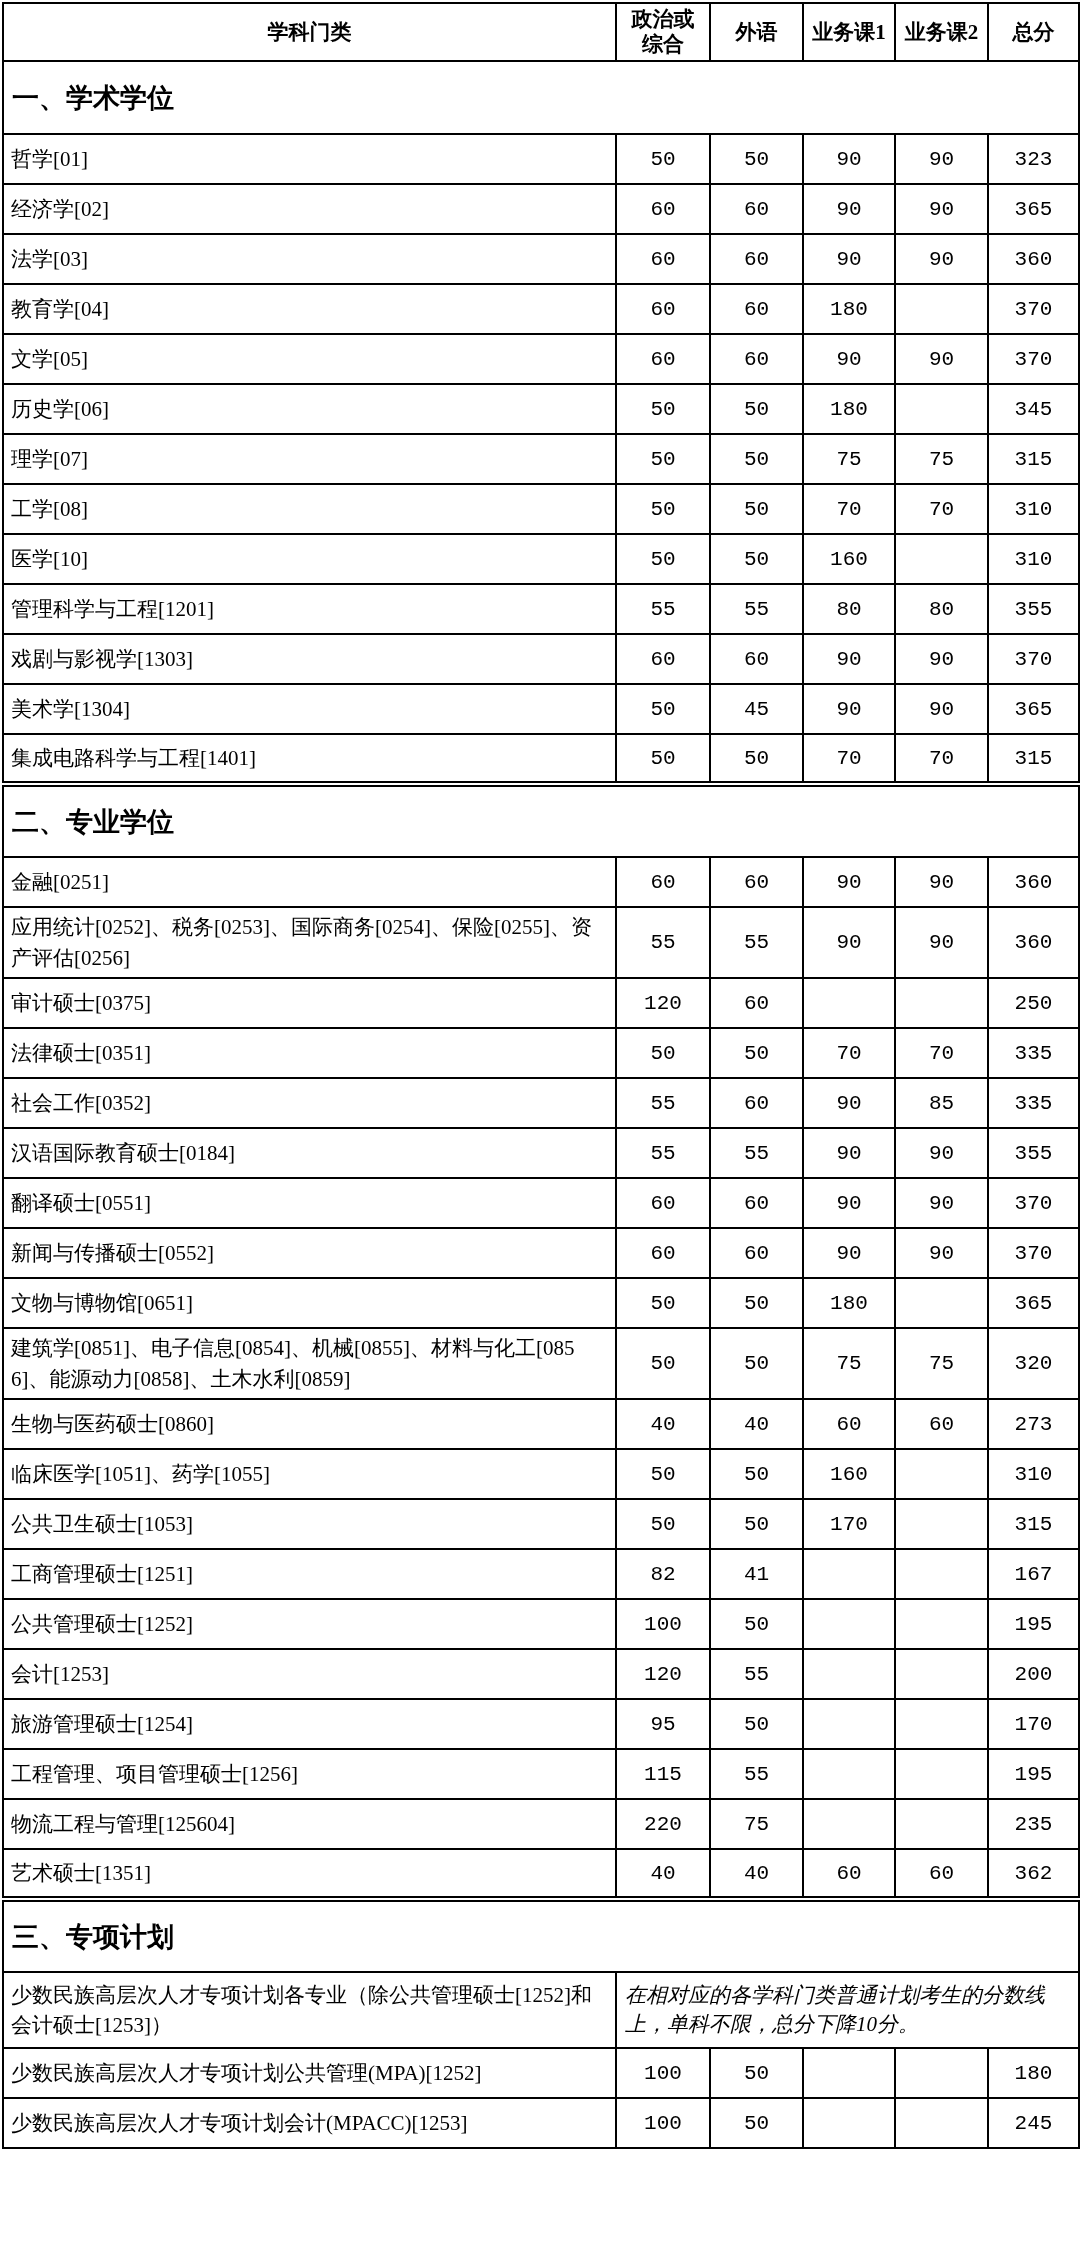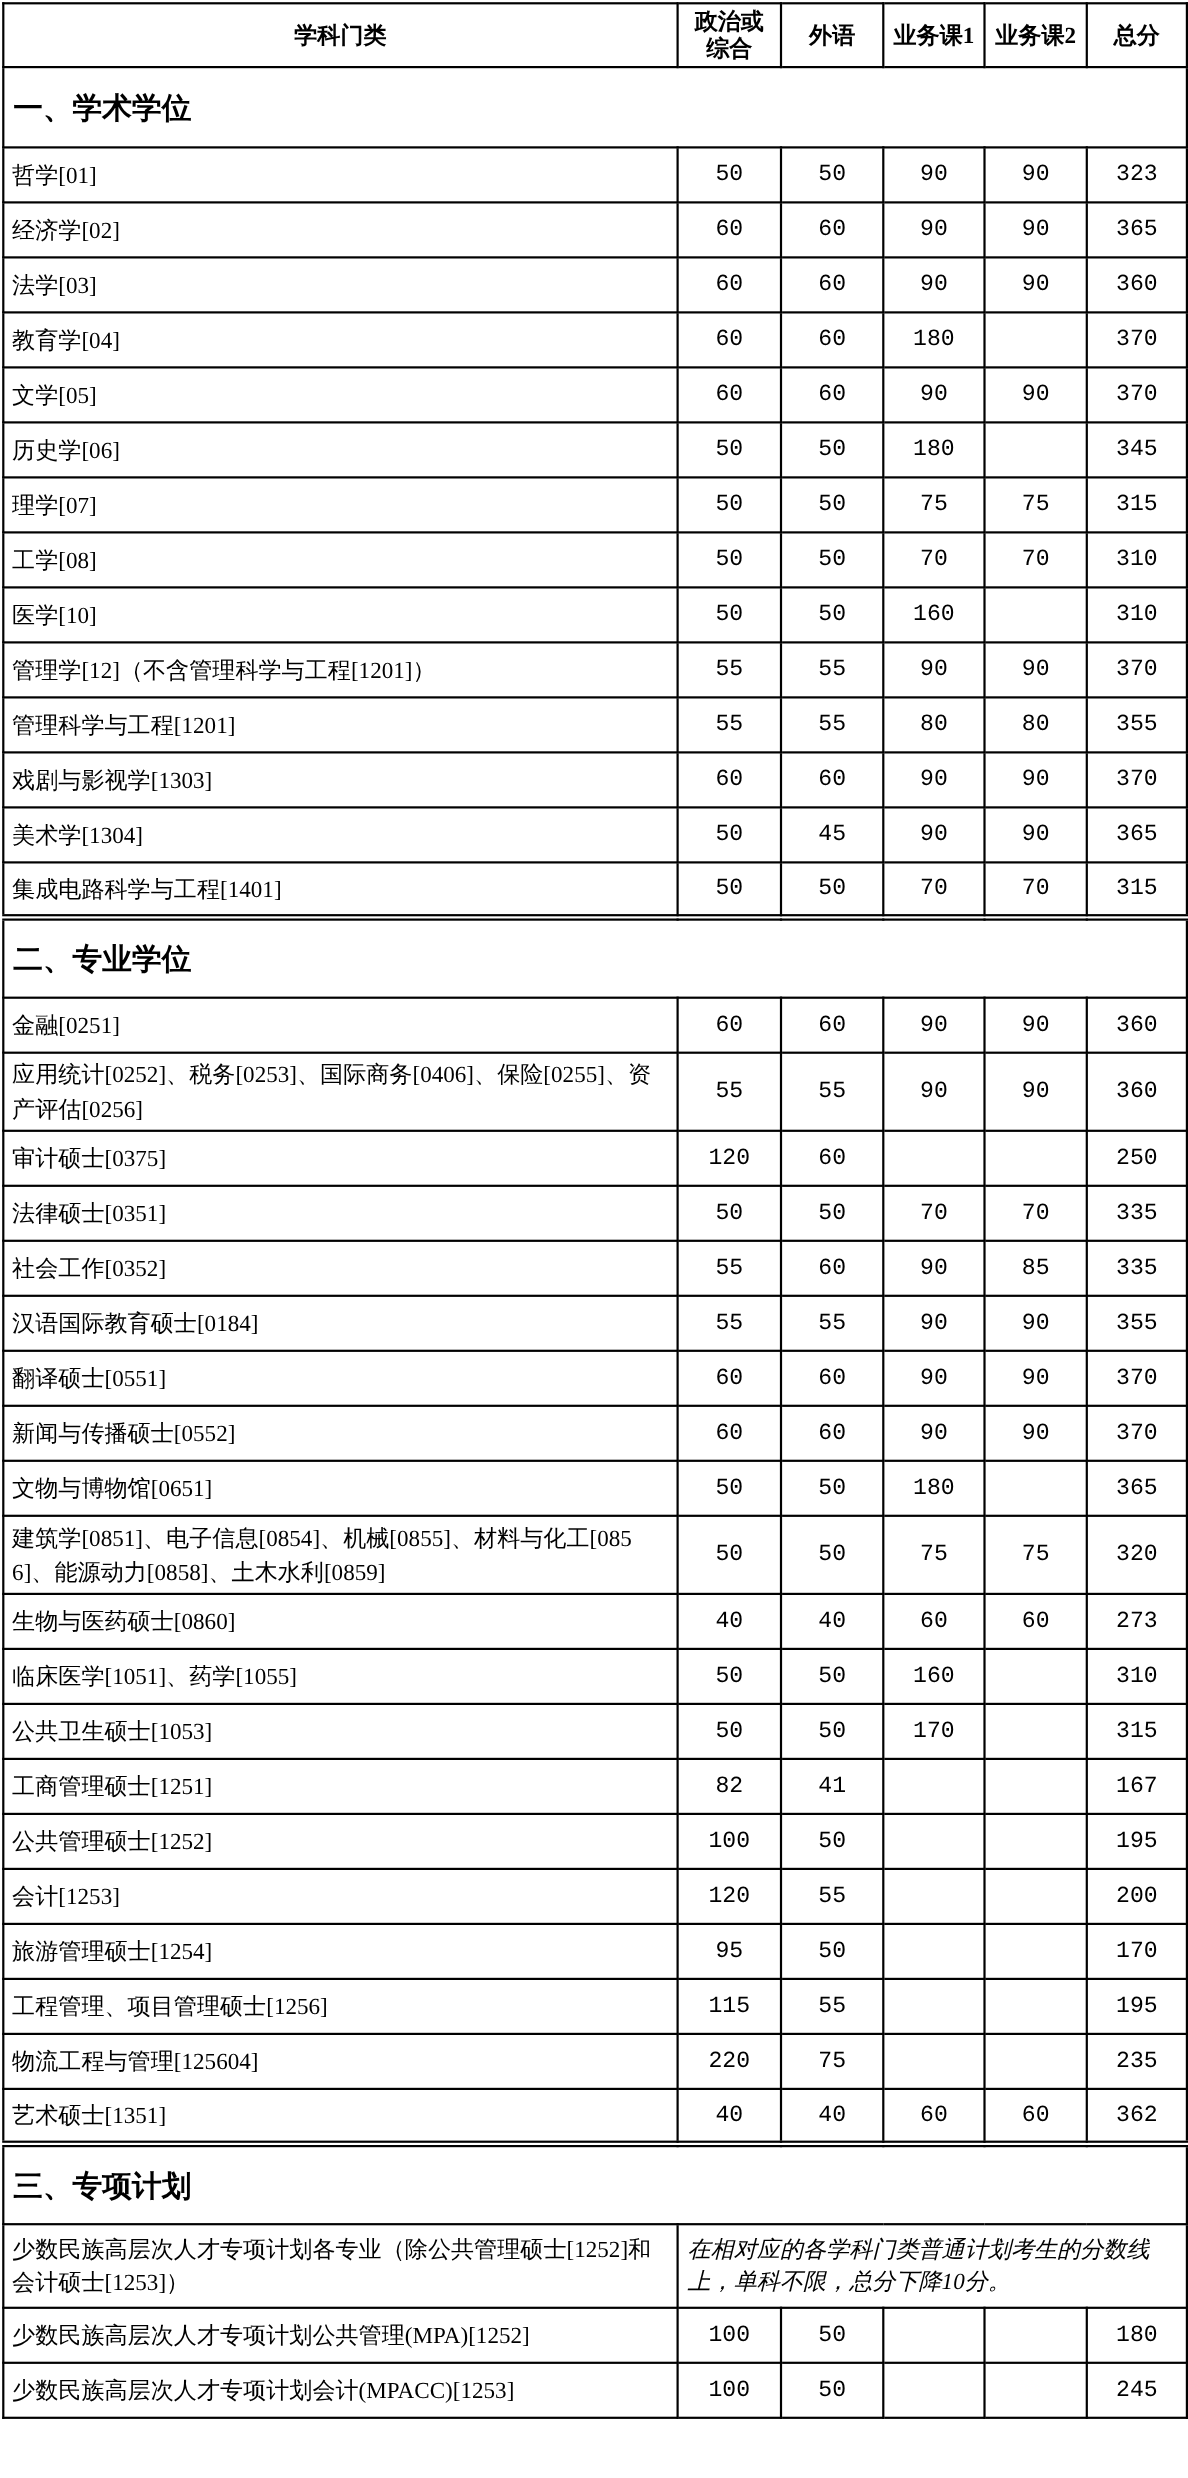--- a/index.html
+++ b/index.html
@@ -170,28 +170,20 @@
         </tr>
         <tr class="data-row">
           <td class="subject">医学[10]</td>
           <td class="score">50</td>
           <td class="score">50</td>
           <td class="score">160</td>
           <td class="score"></td>
           <td class="score">310</td>
         </tr>
         <tr class="data-row">
-          <td class="subject">管理学[12]（不含管理科学与工程[1201]）</td>
-          <td class="score">55</td>
-          <td class="score">55</td>
-          <td class="score">90</td>
-          <td class="score">90</td>
-          <td class="score">370</td>
-        </tr>
-        <tr class="data-row">
           <td class="subject">管理科学与工程[1201]</td>
           <td class="score">55</td>
           <td class="score">55</td>
           <td class="score">80</td>
           <td class="score">80</td>
           <td class="score">355</td>
         </tr>
         <tr class="data-row">
           <td class="subject">戏剧与影视学[1303]</td>
           <td class="score">60</td>
@@ -221,21 +213,21 @@
         </tr>
         <tr class="data-row">
           <td class="subject">金融[0251]</td>
           <td class="score">60</td>
           <td class="score">60</td>
           <td class="score">90</td>
           <td class="score">90</td>
           <td class="score">360</td>
         </tr>
         <tr class="data-row">
-          <td class="subject">应用统计[0252]、税务[0253]、国际商务[0406]、保险[0255]、资产评估[0256]</td>
+          <td class="subject">应用统计[0252]、税务[0253]、国际商务[0254]、保险[0255]、资产评估[0256]</td>
           <td class="score">55</td>
           <td class="score">55</td>
           <td class="score">90</td>
           <td class="score">90</td>
           <td class="score">360</td>
         </tr>
         <tr class="data-row">
           <td class="subject">审计硕士[0375]</td>
           <td class="score">120</td>
           <td class="score">60</td>

